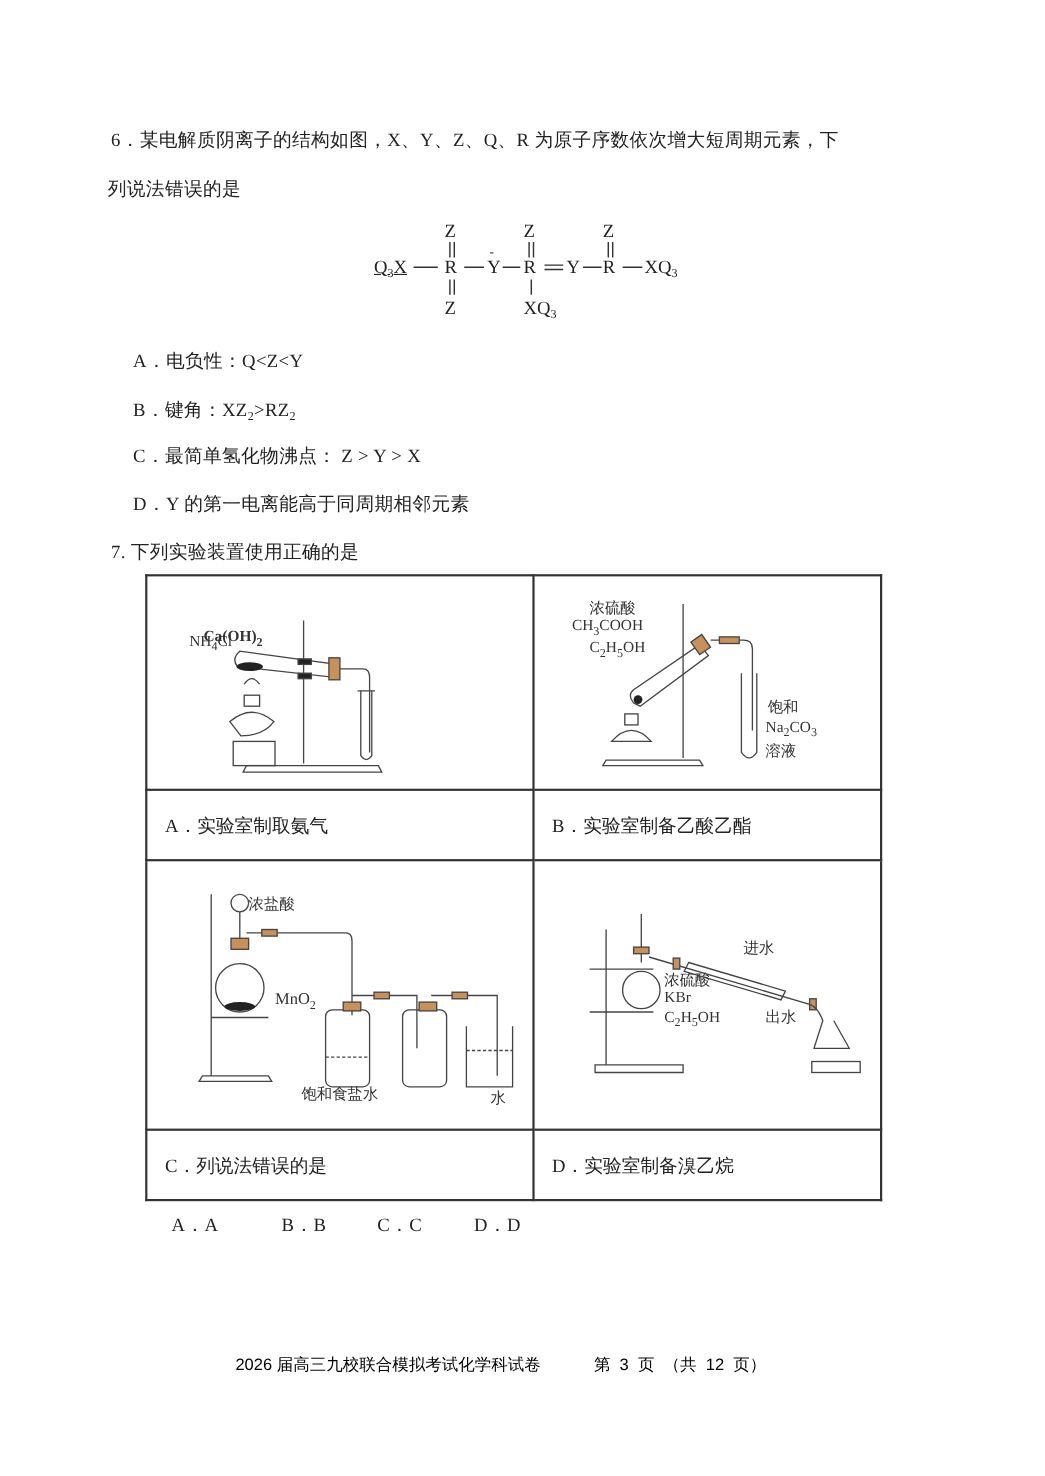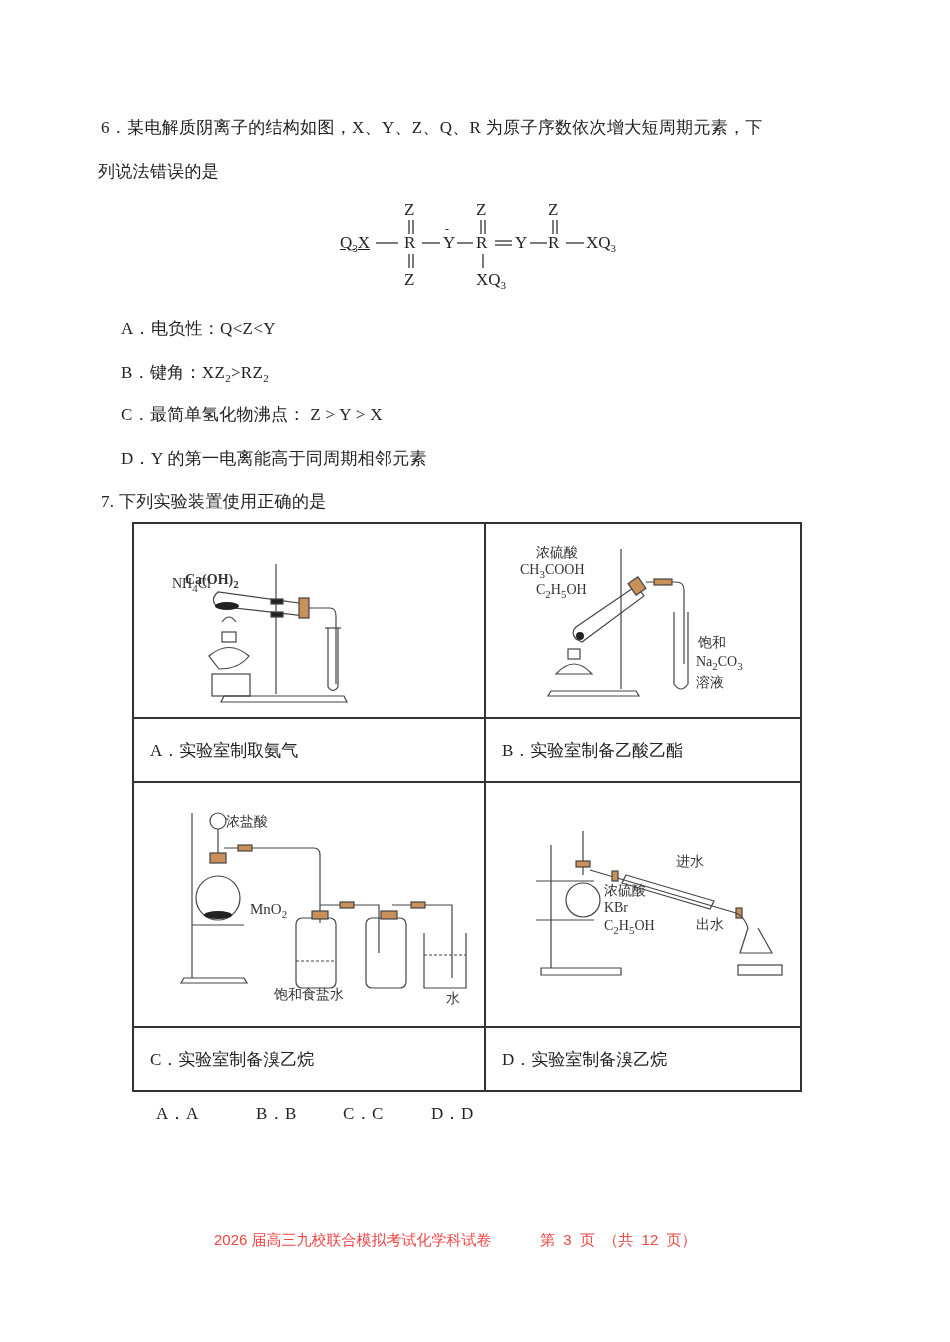--- a/index.html
+++ b/index.html
@@ -12,21 +12,21 @@
             font-size:17px; }
   .struct span { position:absolute; white-space:nowrap; }
   table.exp { position:absolute; left:132px; top:522px; width:670px; border-collapse:collapse; }
   table.exp td { border:2px solid #333; padding:0; vertical-align:middle; }
   .fig-cell { height:193px; position:relative; }
   .fig-cell2 { height:243px; position:relative; }
   .cap-cell { height:62px; font-size:17px; }
   .cap-cell span { display:block; padding-left:16px; }
   .lbl { position:absolute; font-size:14px; white-space:nowrap; color:#333; }
   .footer { position:absolute; top:1231px; left:214px; font-size:15px;
-            font-family:"Liberation Sans","DejaVu Sans",sans-serif; white-space:nowrap; color:#ef4444; }
+            font-family:"Liberation Sans","DejaVu Sans",sans-serif; white-space:nowrap; color:#000000; }
   svg { position:absolute; left:0; top:0; }
 </style>
 </head>
 <body>
 
 <div class="abs q-text" style="left:101px;top:118px;">6．某电解质阴离子的结构如图，X、Y、Z、Q、R 为原子序数依次增大短周期元素，下</div>
 <div class="abs q-text" style="left:98px;top:162px;">列说法错误的是</div>
 
 <div class="struct">
   <svg width="300" height="100">
@@ -188,21 +188,21 @@
       </svg>
       <div class="lbl" style="left:190px;top:70px;">进水</div>
       <div class="lbl" style="left:210px;top:133px;text-align:right;">出水</div>
       <div class="lbl" style="left:118px;top:99px;">浓硫酸</div>
       <div class="lbl" style="left:118px;top:117px;">KBr</div>
       <div class="lbl" style="left:118px;top:135px;"><span>C</span><span class="sub">2</span><span>H</span><span class="sub">5</span><span>OH</span></div>
     </td>
   </tr>
   <tr>
     <td class="cap-cell">
-          <span>C．实验室制备溴乙烷</span>
+          <span>C．列说法错误的是</span>
         </td>
     <td class="cap-cell">
           <span>D．实验室制备溴乙烷</span>
         </td>
   </tr>
 </tbody>
   </table>
 
 <div class="abs q-text" style="left:156px;top:1104px;">A．A</div>
 <div class="abs q-text" style="left:256px;top:1104px;">B．B</div>

